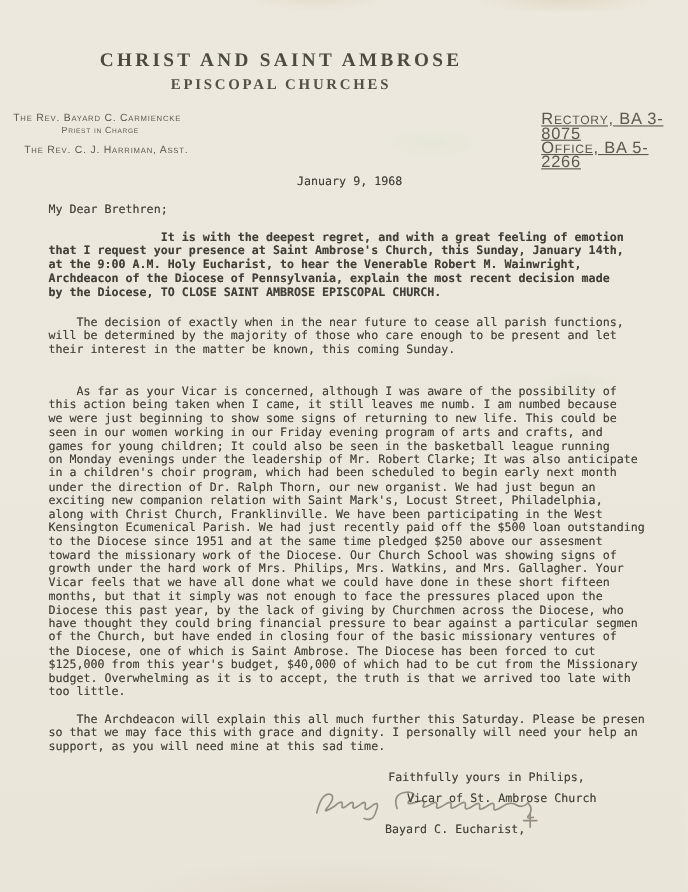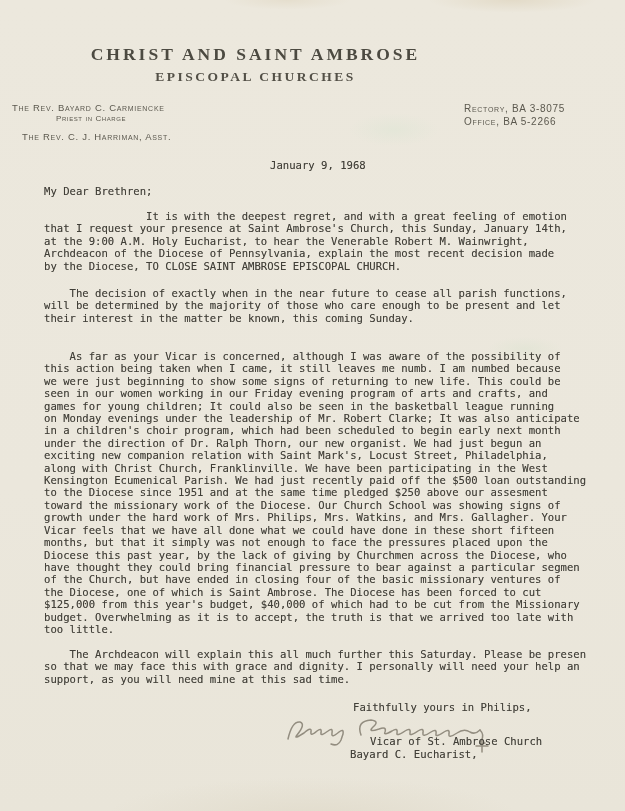--- a/index.html
+++ b/index.html
@@ -31,41 +31,41 @@
     font-size:13.5px;letter-spacing:2.5px;font-weight:600;margin-top:4px;color:#535047;
   }
   .clergy{
     position:absolute;top:102px;left:12px;
     font-variant:small-caps;letter-spacing:.7px;
     font-size:9.5px;color:#5b584e;line-height:11px;
   }
   .clergy .priest-title{font-size:8px;padding-left:44px;letter-spacing:.6px;}
   .clergy .assistant{margin-top:7px;padding-left:10px;}
   .phones{
-    position:absolute;top:102px;left:464px;
+    position:absolute;top:102px;left:492px;
     font-variant:small-caps;letter-spacing:.7px;
-    font-size:10px;color:#5b584e;line-height:13px;
+    font-size:15px;color:#5b584e;line-height:13px;text-decoration:underline;
   }
   .tw{ 
     font-family:"DejaVu Sans Mono",monospace;
     color:#413f38;
     font-size:10.6px;line-height:12.4px;
     white-space:pre;
     text-shadow:0 0 .5px rgba(65,63,56,.45);
   }
   .date-line{position:absolute;top:159px;left:270px;}
   .salutation{position:absolute;top:185px;left:44px;}
   .para{position:absolute;left:44px;}
-  #p1{top:210px;}
+  #p1{top:210px;font-weight:bold;}
   #p2{top:287px;}
   #p3{top:350px;}
   #p4{top:648px;}
   .closing-valediction{position:absolute;top:701px;left:353px;}
   .signer-name{position:absolute;top:748px;left:350px;}
-  .signer-title{position:absolute;top:735px;left:370px;}
+  .signer-title{position:absolute;top:720px;left:370px;}
   .signature{position:absolute;top:708px;left:283px;width:215px;height:50px;}
 </style>
 </head>
 <body>
 
 <div class="paper"></div>
 
 <div class="letterhead">
   <div class="church-name">CHRIST AND SAINT AMBROSE</div>
   <div class="church-sub">EPISCOPAL CHURCHES</div>

